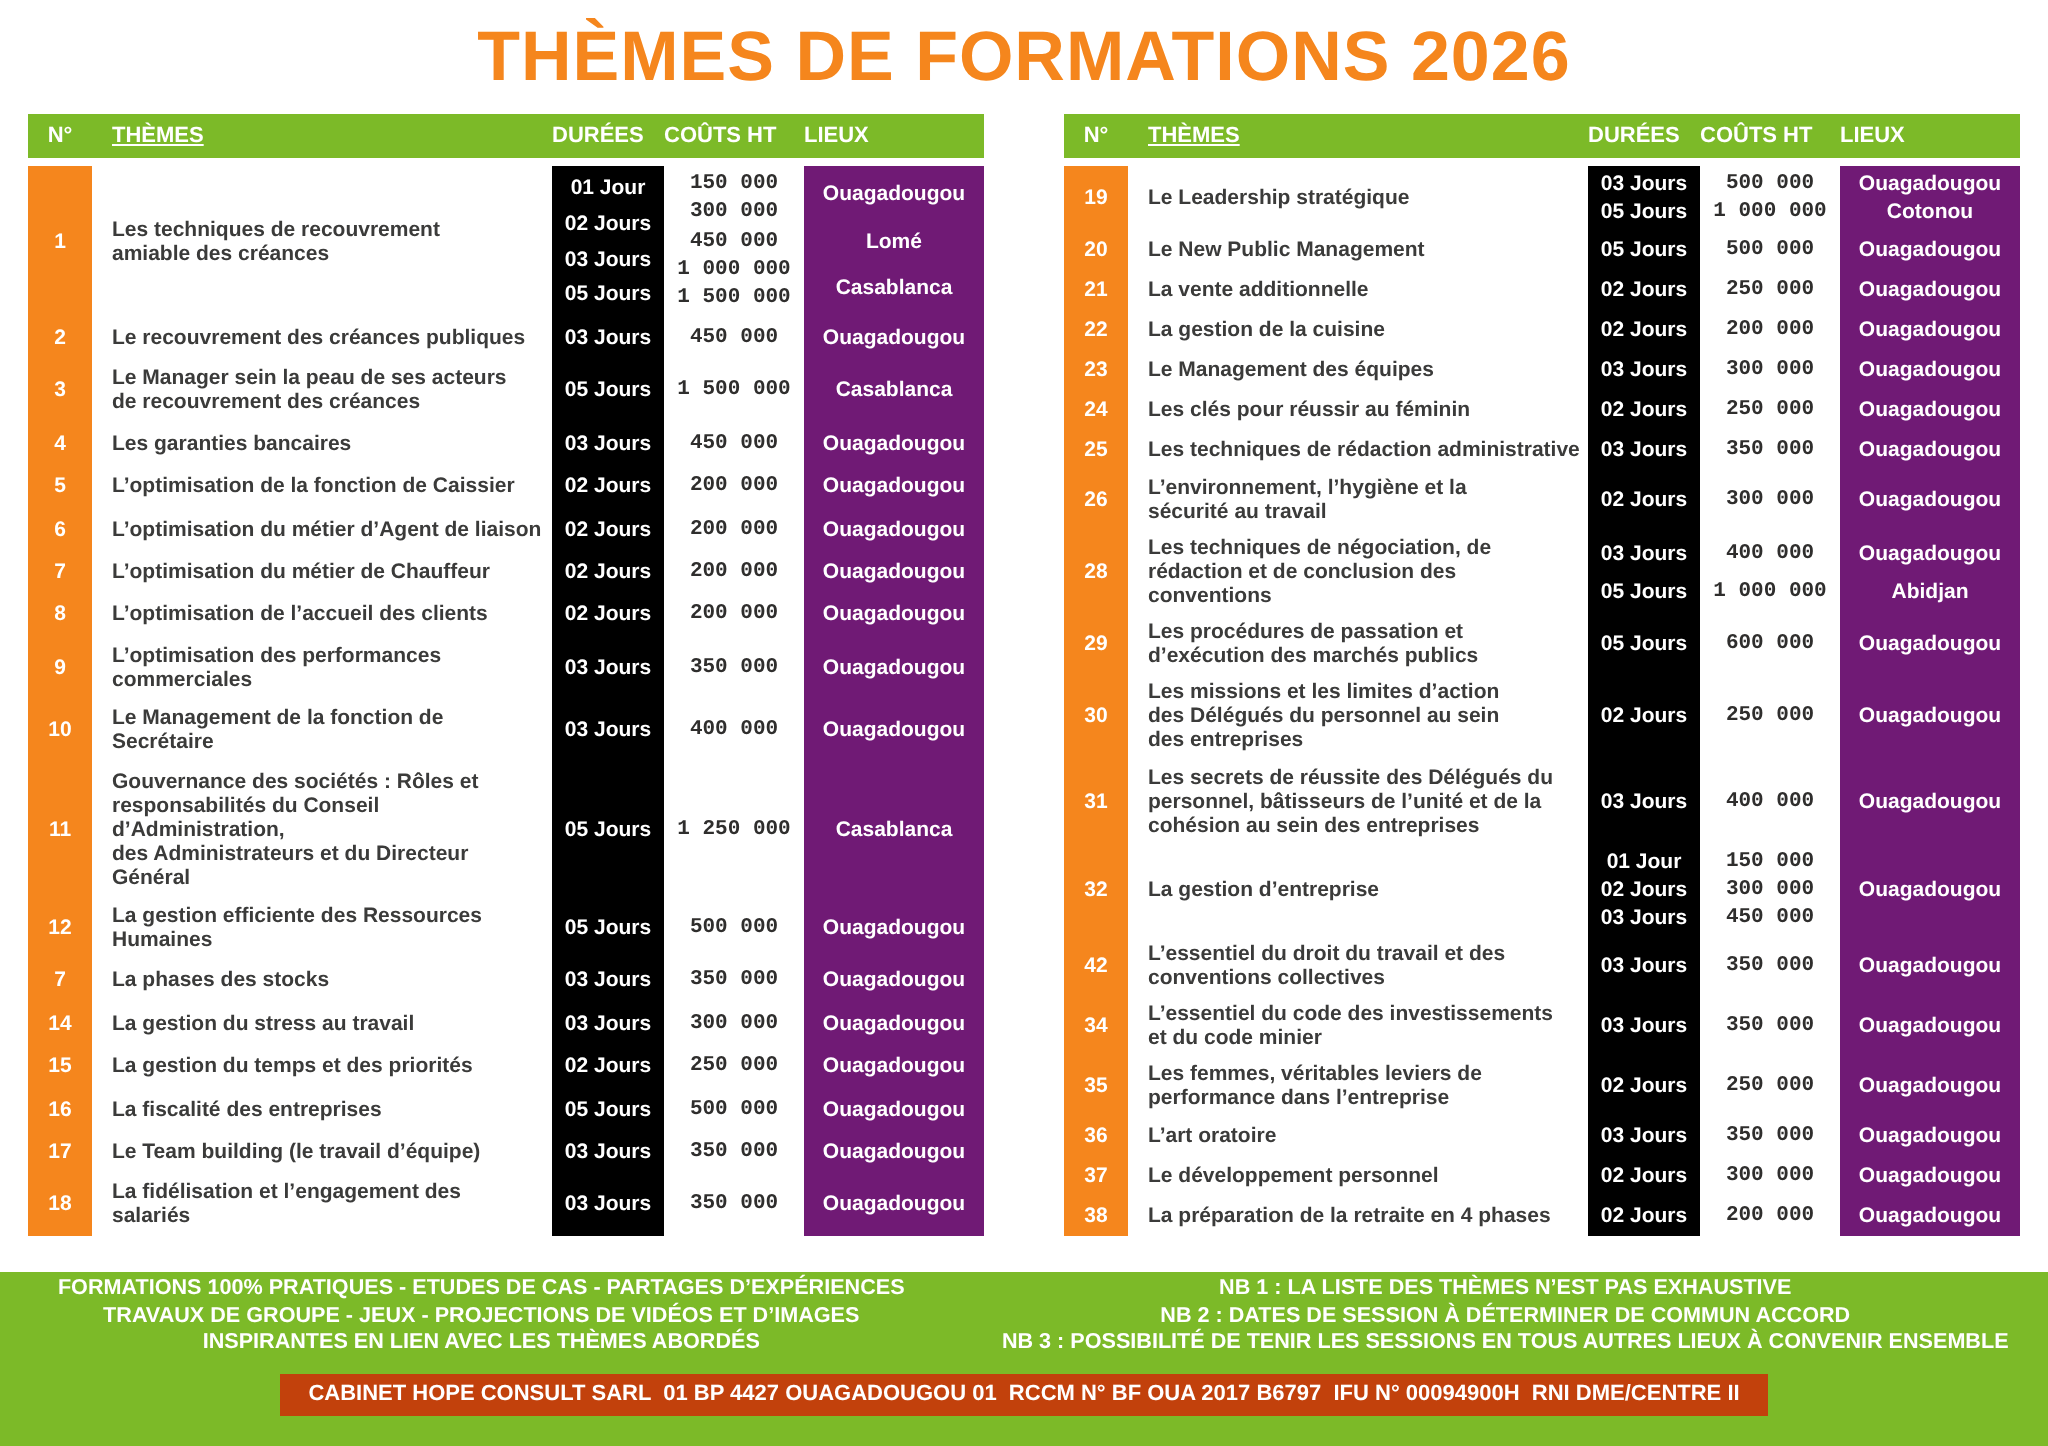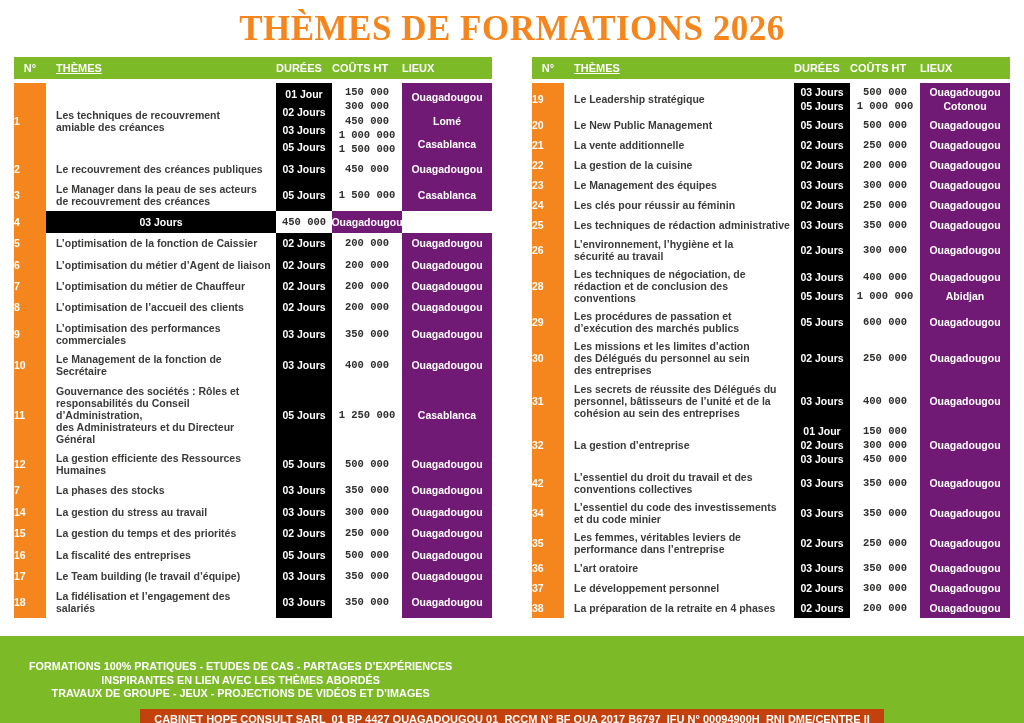--- a/index.html
+++ b/index.html
@@ -1,40 +1,40 @@
 <!DOCTYPE html>
 <html><head>
 <meta charset="utf-8">
 <style>
   * { box-sizing: border-box; margin: 0; padding: 0; }
   html,body { width: 1024px; height: 723px; background: #ffffff; overflow: hidden;
     font-family: "Liberation Sans", sans-serif; font-weight: bold; }
   .title { color: #F5861D; text-align: center; font-size: 35px; letter-spacing: .5px;
-    margin: 9px 0 8px 0; line-height: 40px; font-family: Liberation Serif, serif; }
+    margin: 9px 0 8px 0; line-height: 40px; }
   .tables { display: flex; gap: 40px; padding: 0 14px; }
   .tbl { flex: 1 1 0; min-width: 0; }
   .grid5 { display: grid; grid-template-columns: 32px 1fr 56px 70px 90px; }
   .t-head { background: #7CBA28; color: #fff; font-size: 11px; height: 22px;
     align-items: center; margin-bottom: 4px; }
   .h-num { text-align: center; }
   .h-theme { padding-left: 10px; text-decoration: underline; }
   .h-dur, .h-cost, .h-loc { text-align: left; }
   .t-body { display: flex; flex-direction: column; height: 535px; overflow: hidden; }
   .t-row { flex: 1 1 auto; min-height: 20px; }
   .c-num { background: #F5861D; color: #fff; font-size: 10.5px;
-    display: flex; align-items: center; justify-content: flex-start; }
+    display: flex; align-items: center; justify-content: center; }
   .c-theme { color: #3B3B3A; font-size: 10.5px; line-height: 12px; white-space: pre-line;
     display: flex; align-items: center; padding: 3px 4px 3px 10px; }
   .c-dur { background: #000000; color: #fff; }
   .c-cost { color: #2F2E2D; font-family: Liberation Mono, monospace; }
   .c-loc { background: #701a75; color: #fff; }
   .c-dur, .c-cost, .c-loc { font-size: 10.5px; line-height: 14px; text-align: center;
     display: flex; flex-direction: column; justify-content: space-around;
     align-items: center; padding: 2px 0; }
-  .footer { margin-top: 18px; background: #7CBA28; height: 88px; padding-top: 24px; }
+  .footer { margin-top: 18px; background: #7CBA28; height: 88px; padding-top: 2px; }
   .f-cols { display: flex; color: #fff; font-size: 10.8px; line-height: 13.5px; text-align: center; }
   .f-left { width: 47%; padding: 0 10px; }
   .f-right { width: 53%; padding: 0 6px; }
   .company-bar { background: #c2410c; color: #fff; font-size: 11px; white-space: pre;
     width: fit-content; margin: 8px auto 0 auto; padding: 4px 14px; line-height: 13px; }
 </style>
 </head>
 <body>
 
 <h1 class="title">THÈMES DE FORMATIONS 2026</h1>
@@ -87,36 +87,37 @@
             <div>450 000</div>
           </div>
           <div class="c-loc">
             <div>Ouagadougou</div>
           </div>
         </div>
         <div class="t-row grid5">
           <div class="c-num">
             <div>3</div>
           </div>
-          <div class="c-theme"><div>Le Manager dans la peau de ses acteurs
+          <div class="c-theme"><div>Le Manager sein la peau de ses acteurs
 de recouvrement des créances</div></div>
           <div class="c-dur">
             <div>05 Jours</div>
           </div>
           <div class="c-cost">
             <div>1 500 000</div>
           </div>
           <div class="c-loc">
             <div>Casablanca</div>
           </div>
         </div>
         <div class="t-row grid5">
           <div class="c-num">
             <div>4</div>
           </div>
+          <div class="c-theme"><div>Les garanties bancaires</div></div>
           <div class="c-dur">
             <div>03 Jours</div>
           </div>
           <div class="c-cost">
             <div>450 000</div>
           </div>
           <div class="c-loc">
             <div>Ouagadougou</div>
           </div>
         </div>
@@ -653,18 +654,23 @@
         </div>
       </div>
   </section>
 
 </main>
 
 <footer class="footer">
   <div class="f-cols">
     <div class="f-left">
       <div>FORMATIONS 100% PRATIQUES - ETUDES DE CAS - PARTAGES D’EXPÉRIENCES</div>
+      <div>TRAVAUX DE GROUPE - JEUX - PROJECTIONS DE VIDÉOS ET D’IMAGES</div>
       <div>INSPIRANTES EN LIEN AVEC LES THÈMES ABORDÉS</div>
-      <div>TRAVAUX DE GROUPE - JEUX - PROJECTIONS DE VIDÉOS ET D’IMAGES</div>
+    </div>
+    <div class="f-right">
+      <div>NB 1 : LA LISTE DES THÈMES N’EST PAS EXHAUSTIVE</div>
+      <div>NB 2 : DATES DE SESSION À DÉTERMINER DE COMMUN ACCORD</div>
+      <div>NB 3 : POSSIBILITÉ DE TENIR LES SESSIONS EN TOUS AUTRES LIEUX À CONVENIR ENSEMBLE</div>
     </div>
   </div>
   <div class="company-bar">CABINET HOPE CONSULT SARL  01 BP 4427 OUAGADOUGOU 01  RCCM N° BF OUA 2017 B6797  IFU N° 00094900H  RNI DME/CENTRE II</div>
 </footer>
 
 </body></html>

